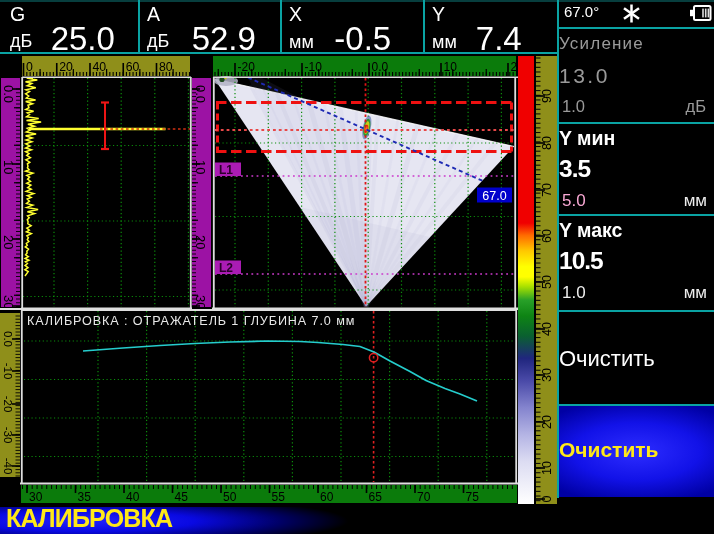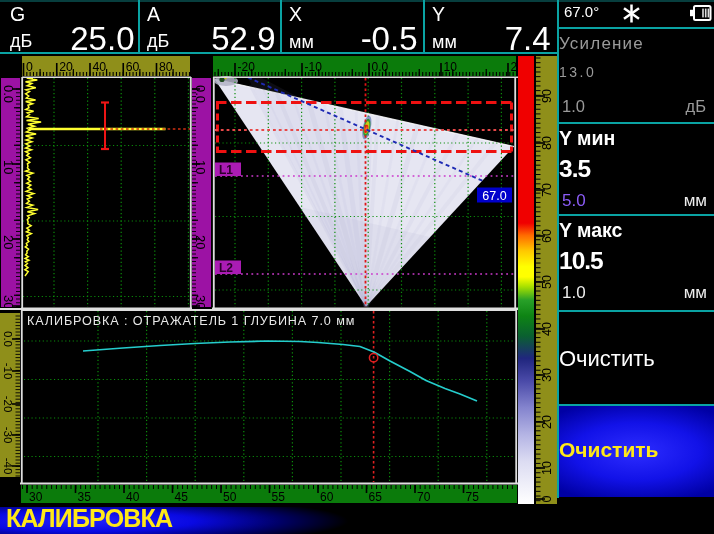--- a/index.html
+++ b/index.html
@@ -1,18 +1,18 @@
 <!DOCTYPE html>
 <html><head><meta charset="utf-8">
 <style>
  html,body{margin:0;padding:0;width:714px;height:534px;background:#000;overflow:hidden}
  body{font-family:"Liberation Sans",sans-serif;position:relative}
  .lab{position:absolute;color:#fff;font-size:19.5px}
  .unit{position:absolute;color:#fff;font-size:18px}
- .big{position:absolute;color:#fff;font-size:33px;line-height:1;text-align:right;color:#fff}
+ .big{position:absolute;color:#fff;font-size:33px;line-height:1;text-align:center;color:#fff}
  .rp{position:absolute;left:559px;width:155px;text-align:left}
  .tl{position:absolute;background:#0AA3A3}
 </style></head>
 <body>
 
 <div style="position:absolute;left:0;top:0;width:714px;height:2px;background:#073E3E"></div>
 <div style="position:absolute;left:0;top:308.2px;width:22px;height:2.2px;background:#DFDFDF"></div>
 
 <div class="tl" style="left:138px;top:0;width:2px;height:53px"></div>
 <div class="tl" style="left:280px;top:0;width:2px;height:53px"></div>
@@ -47,26 +47,26 @@
   </svg>
 <svg style="position:absolute;left:687px;top:5px" width="25" height="16" viewBox="0 0 25 16">
  <rect x="7" y="1" width="16.5" height="14" rx="1.5" fill="none" stroke="#fff" stroke-width="2"></rect>
  <rect x="3" y="4.8" width="4" height="6.4" fill="#fff"></rect>
  <rect x="15.2" y="3.6" width="1.6" height="8.8" fill="#ddd"></rect>
  <rect x="17.9" y="3.6" width="1.6" height="8.8" fill="#ddd"></rect>
  <rect x="20.6" y="3.6" width="1.6" height="8.8" fill="#ddd"></rect>
 </svg>
 
 <div class="rp" style="top:34px;color:#9a9a9a;font-size:17px;letter-spacing:1.2px">Усиление</div>
-<div class="rp" style="top:64px;color:#9a9a9a;font-size:14px;letter-spacing:2.5px">13.0</div>
+<div class="rp" style="top:64px;color:#9a9a9a;font-size:21px;letter-spacing:2.5px">13.0</div>
 <div style="position:absolute;left:562px;top:97px;color:#9a9a9a;font-size:16.5px">1.0</div>
 <div style="position:absolute;right:8px;top:97px;color:#9a9a9a;font-size:16.5px">дБ</div>
 <div class="rp" style="top:127px;color:#fff;font-size:19.5px;font-weight:bold">Y мин</div>
 <div class="rp" style="top:155px;color:#fff;font-size:24.5px;font-weight:bold;letter-spacing:-1px">3.5</div>
-<div style="position:absolute;left:562px;top:191px;color:#8b5cf6;font-size:17px">5.0</div>
+<div style="position:absolute;left:562px;top:191px;color:#f9a8d4;font-size:17px">5.0</div>
 <div style="position:absolute;right:7px;top:191px;color:#eee;font-size:17px">мм</div>
 <div class="rp" style="top:219px;color:#fff;font-size:19.5px;font-weight:bold">Y макс</div>
 <div class="rp" style="top:247px;color:#fff;font-size:24.5px;font-weight:bold;letter-spacing:-1px">10.5</div>
 <div style="position:absolute;left:562px;top:283px;color:#eee;font-size:17px">1.0</div>
 <div style="position:absolute;right:7px;top:283px;color:#eee;font-size:17px">мм</div>
 <div class="rp" style="top:346px;color:#fff;font-size:22px">Очистить</div>
 <div style="position:absolute;left:559px;top:406px;width:155px;height:91px;background:radial-gradient(ellipse 115px 52px at 50% 50%, #2D2DFF 0%, #1212E8 55%, #0000A4 100%)"></div>
 <div class="rp" style="top:438px;color:#FFE818;font-size:21px;font-weight:bold;z-index:3">Очистить</div>
 
 <svg style="position:absolute;left:22px;top:56px" width="168" height="20" viewBox="0 0 168 20">

